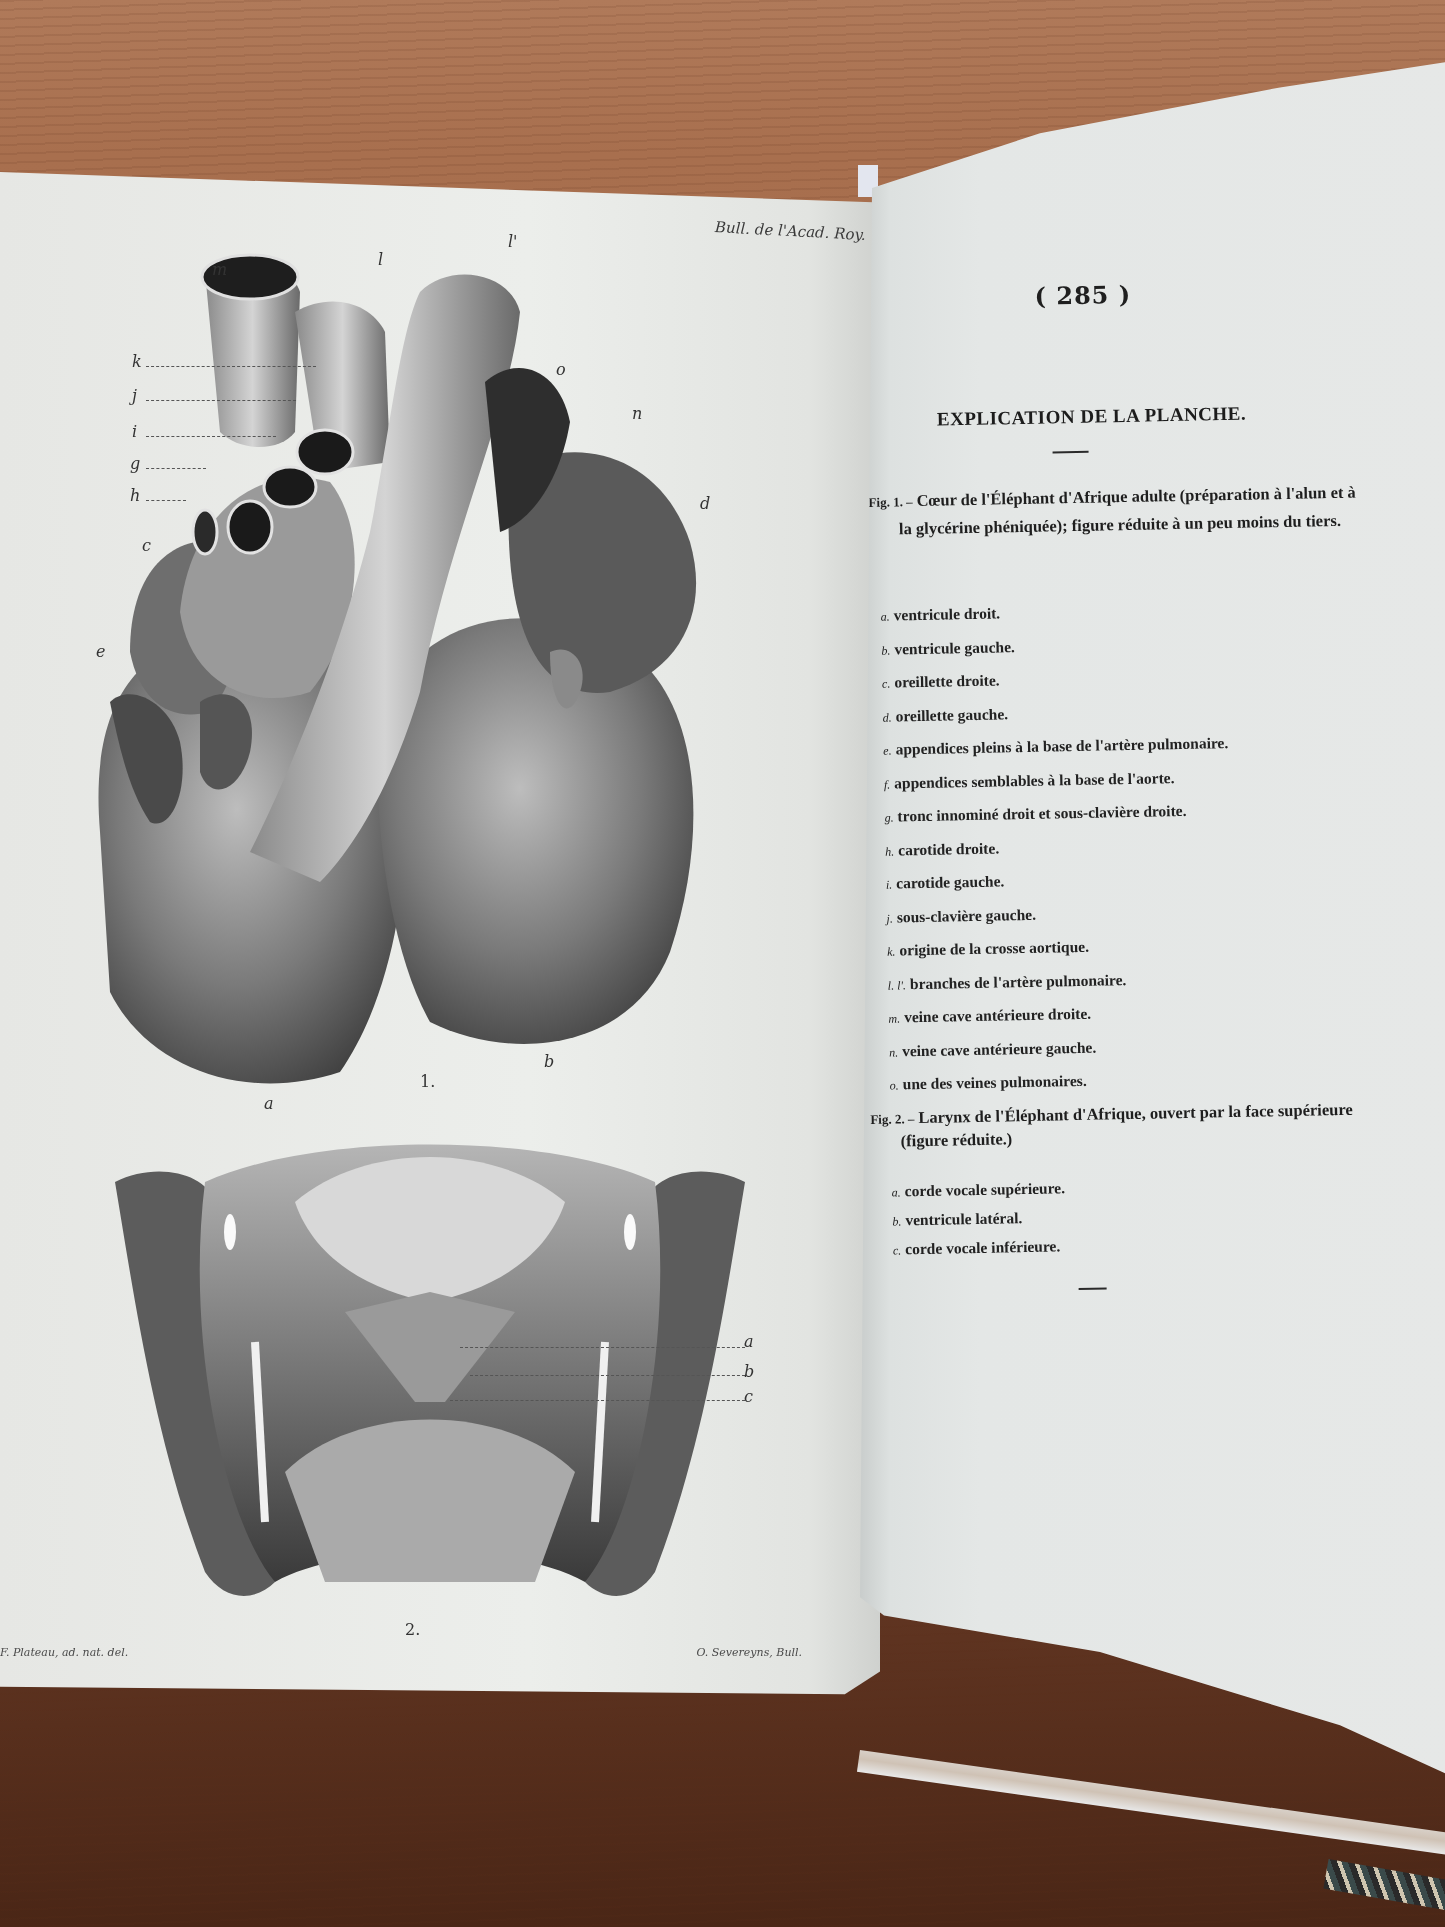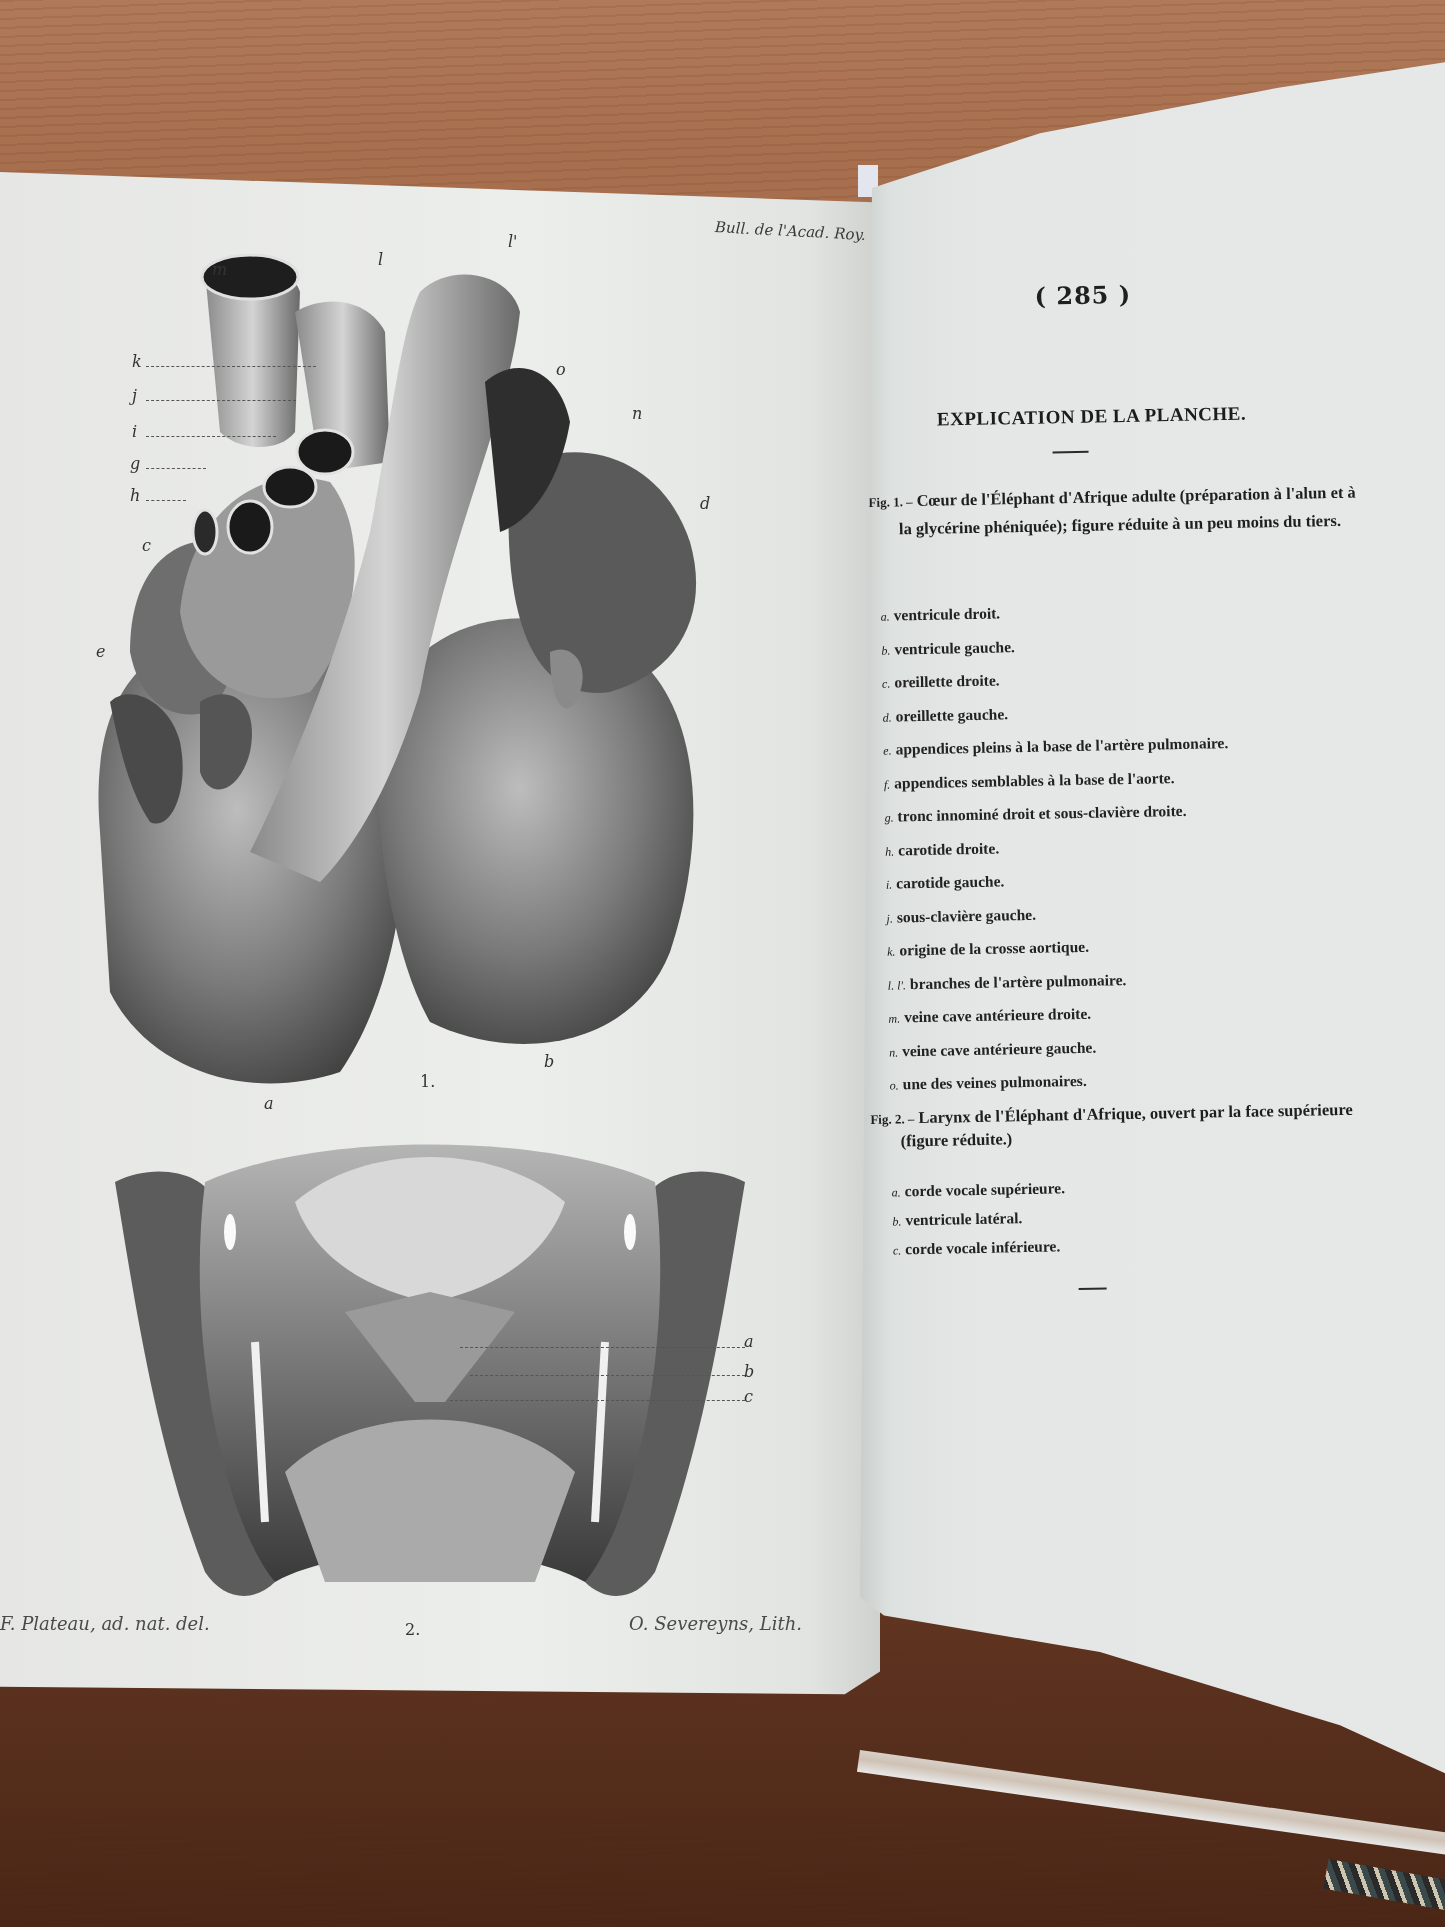--- a/index.html
+++ b/index.html
@@ -18,21 +18,21 @@
     position:absolute; left:0; top:172px; width:880px; height:1530px;
     background: linear-gradient(90deg, #e6e7e4 0%, #eceeeb 60%, #e2e4e1 92%, #cfd1ce 100%);
     clip-path: polygon(0 0, 100% 2%, 100% 98%, 96% 99.5%, 0 99%);
   }
   .plate-header {
     position:absolute; right:14px; top:50px;
     font-family:"DejaVu Serif", serif; font-style:italic; font-size:15px; color:#3a3a3a;
     transform: rotate(3deg);
   }
   .credit-left, .credit-right {
-    position:absolute; top:1441px; font-style:italic; font-size:18px; color:#4a4a4a;
+    position:absolute; top:1474px; font-style:italic; font-size:11px; color:#4a4a4a;
     font-family:"DejaVu Serif", serif;
   }
   .credit-left { left:0px; }
   .credit-right { right:78px; }
   .fig-num {
     position:absolute; font-family:"DejaVu Serif", serif; font-size:16px; color:#333;
   }
   .plate-label {
     position:absolute; font-family:"DejaVu Serif", serif; font-style:italic; font-size:16px; color:#333;
   }
@@ -180,21 +180,21 @@
   <div class="leader" style="left:460px; top:1175px; width:285px;"></div>
   <span class="plate-label" style="left:744px; top:1160px;">a</span>
   <div class="leader" style="left:470px; top:1203px; width:275px;"></div>
   <span class="plate-label" style="left:744px; top:1190px;">b</span>
   <div class="leader" style="left:450px; top:1228px; width:295px;"></div>
   <span class="plate-label" style="left:744px; top:1215px;">c</span>
 
   <span class="fig-num" style="left:405px; top:1448px;">2.</span>
 
   <span class="credit-left">F. Plateau, ad. nat. del.</span>
-  <span class="credit-right">O. Severeyns, Lith.</span>
+  <span class="credit-right">O. Severeyns, Bull.</span>
 </div>
 
 <div class="ribbon"></div>
 
 <div class="right-page">
   <div class="page-text">
     <div class="page-number">( 285 )</div>
     <div class="section-title">EXPLICATION DE LA PLANCHE.</div>
     <div class="rule" style="left:185px; top:395px; width:36px;"></div>
 

